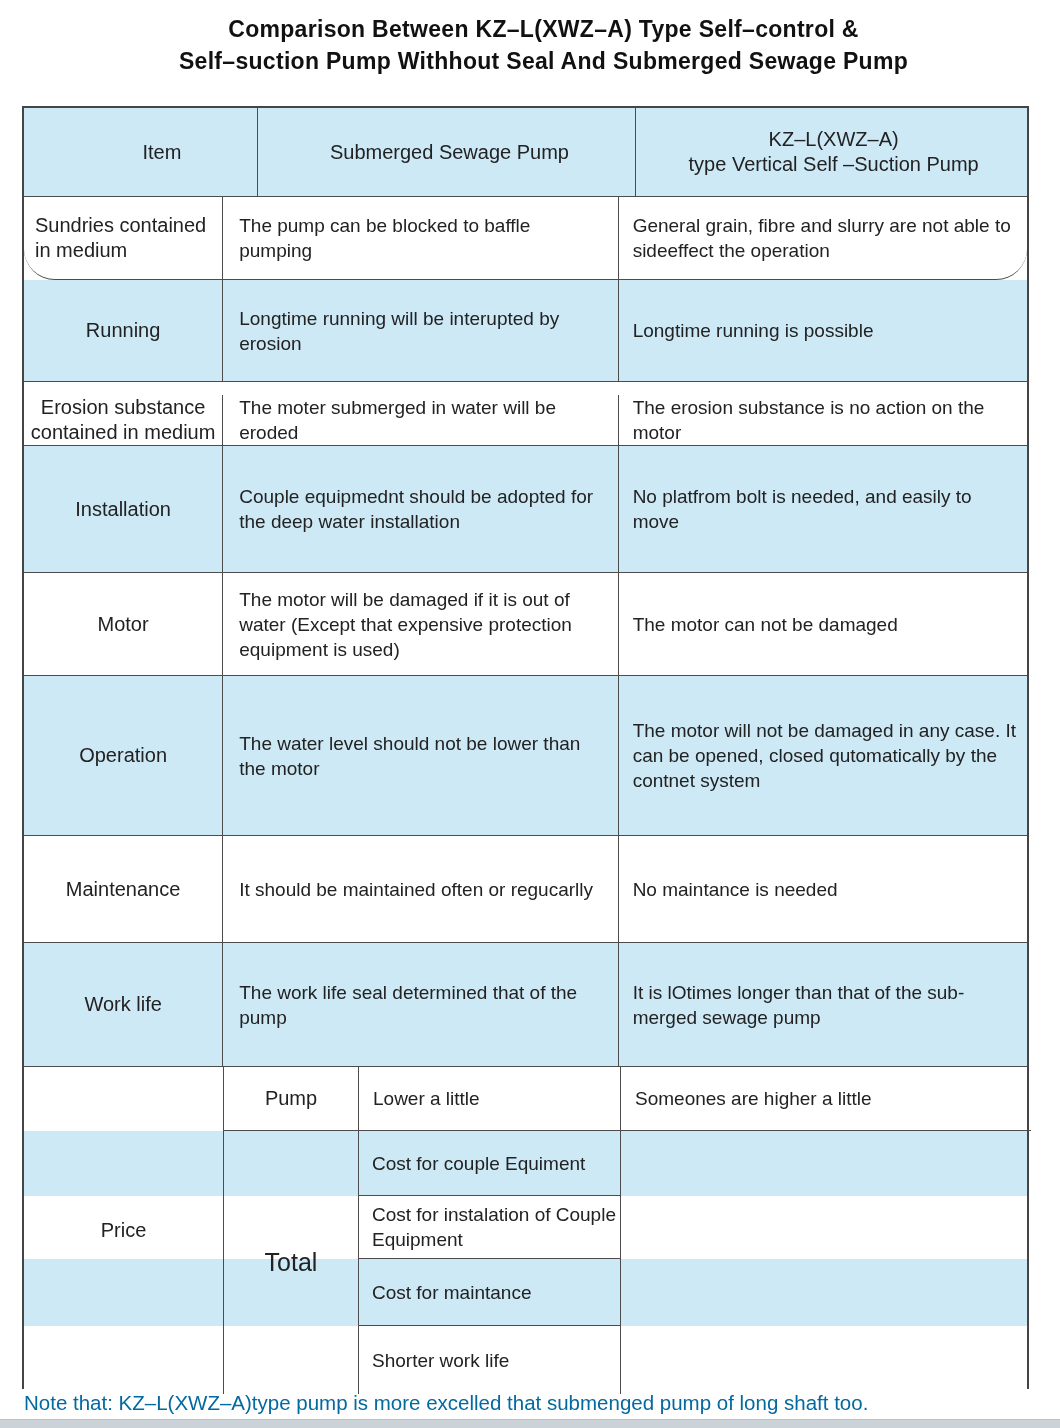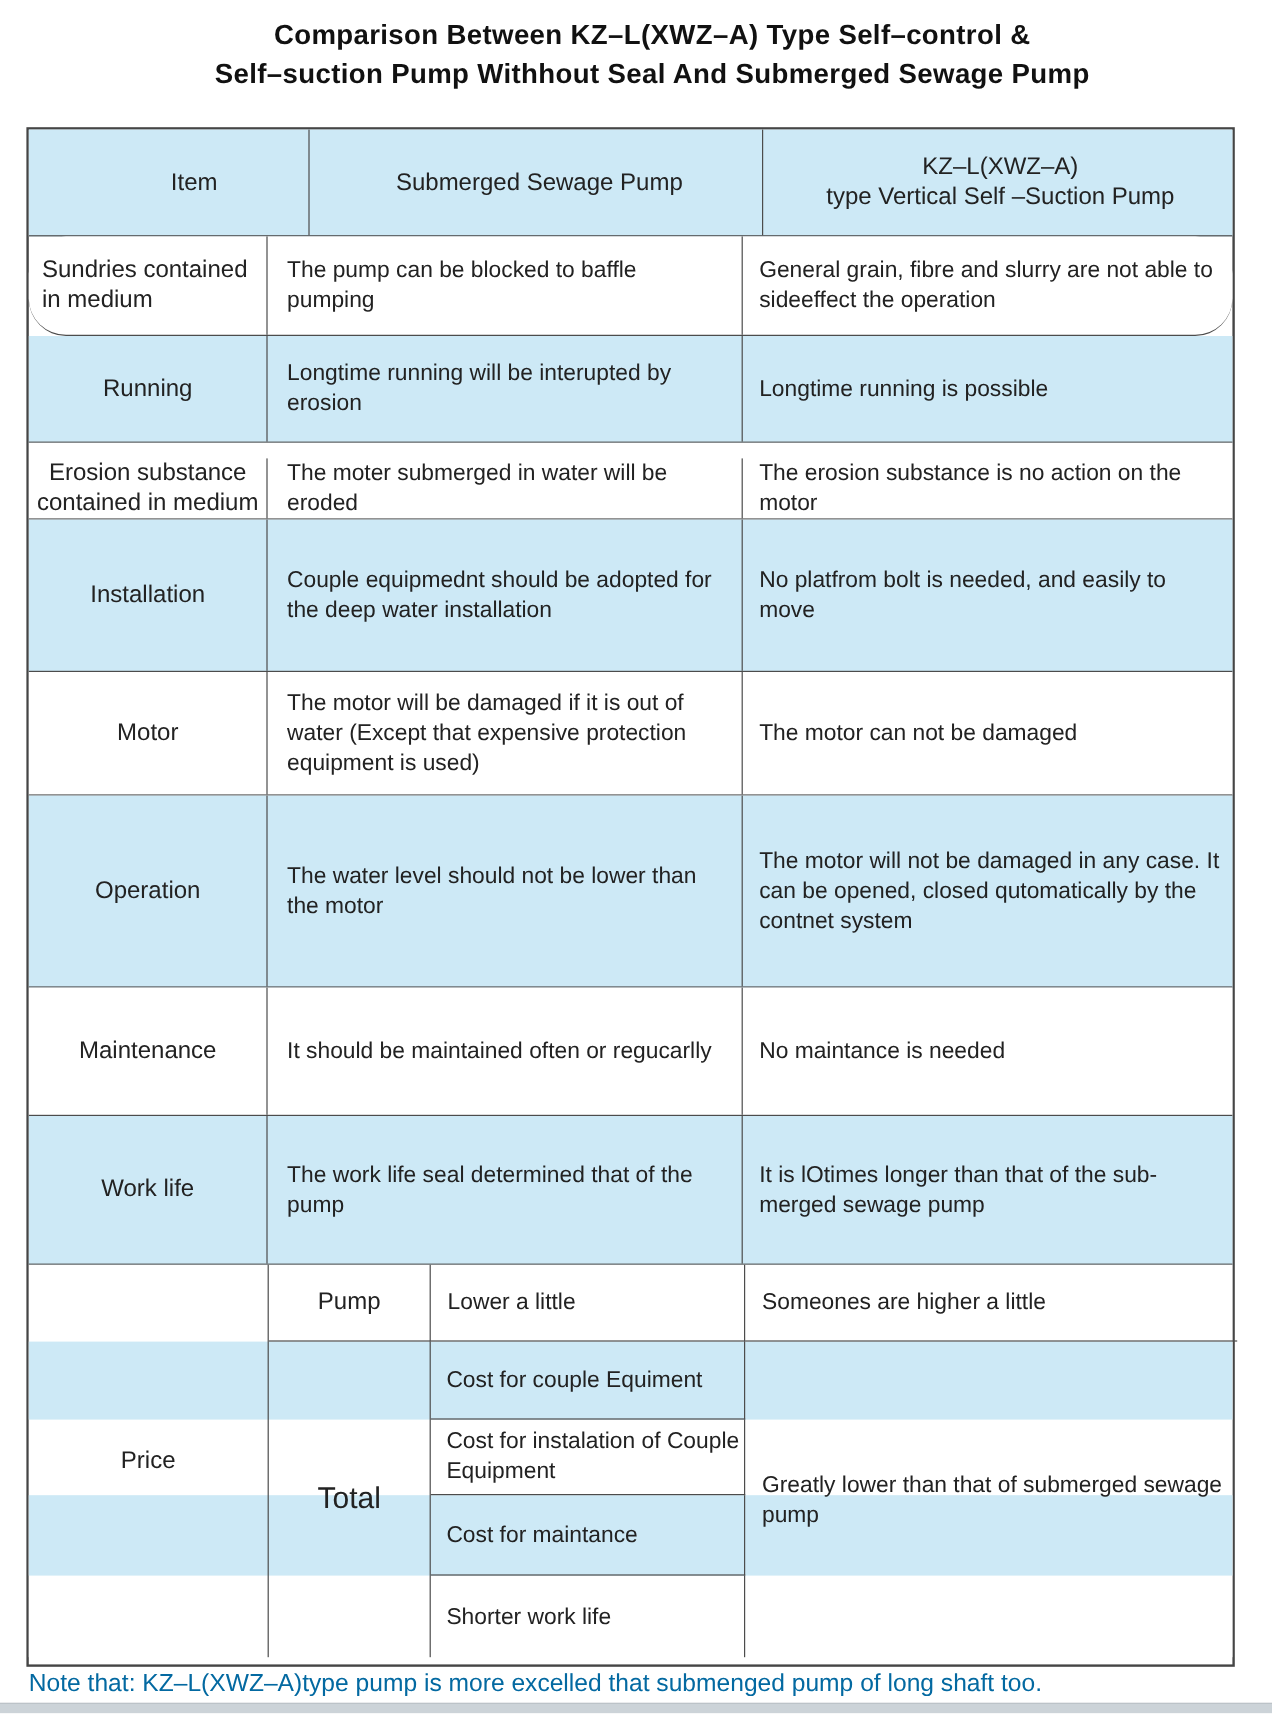--- a/index.html
+++ b/index.html
@@ -20,21 +20,21 @@
   .c2 { width:397px; border-right:1.5px solid #4c4c4c; padding:0 10px 0 16px; }
   .c3 { width:410px; padding:0 10px 0 14px; }
   .align-left { justify-content:flex-start; text-align:left; padding-left:11px; }
 
   .hdr .cell { font-size:20px; }
   .hdr .c2, .hdr .c3 { justify-content:center; text-align:center; }
   .hdr .c3 { flex-direction:column; }
 
   .rh  { height:89px;padding-left:43px; }
   .r1  { height:83px;border-radius:31px; }
-  .r2  { height:89px; }
+  .r2  { height:102px; }
   .r3  { height:64px;align-items:flex-end; }
   .r4  { height:127px; }
   .r5  { height:103px; }
   .r6  { height:160px; }
   .r7  { height:107px; }
   .r8  { height:124px; }
 
   .price { position:relative; height:327px; background:#ffffff; }
   .stripe { position:absolute; left:0; width:100%; background:#cde9f6; }
   .stripe.s2 { top:64px;  height:65px; }
@@ -137,21 +137,20 @@
       <div class="pcell pump-value bR bB">Lower a little</div>
       <div class="pcell pump-kzl bB">Someones are higher a little</div>
 
       <div class="pcell total-label bR">Total</div>
 
       <div class="pcell pitem pi0 bR bB">Cost for couple Equiment</div>
       <div class="pcell pitem pi1 bR bB">Cost for instalation of Couple Equipment</div>
       <div class="pcell pitem pi2 bR bB">Cost for maintance</div>
       <div class="pcell pitem pi3 bR">Shorter work life</div>
 
-      <div class="pcell total-kzl">Greatly lower than that of submerged sewage pump</div>
     </div>
 
   </div>
 
   <div class="note">Note that: KZ–L(XWZ–A)type pump is more excelled that submenged pump of long shaft too.</div>
 
   <div class="bottom-bar"></div>
 
 </div>
 

